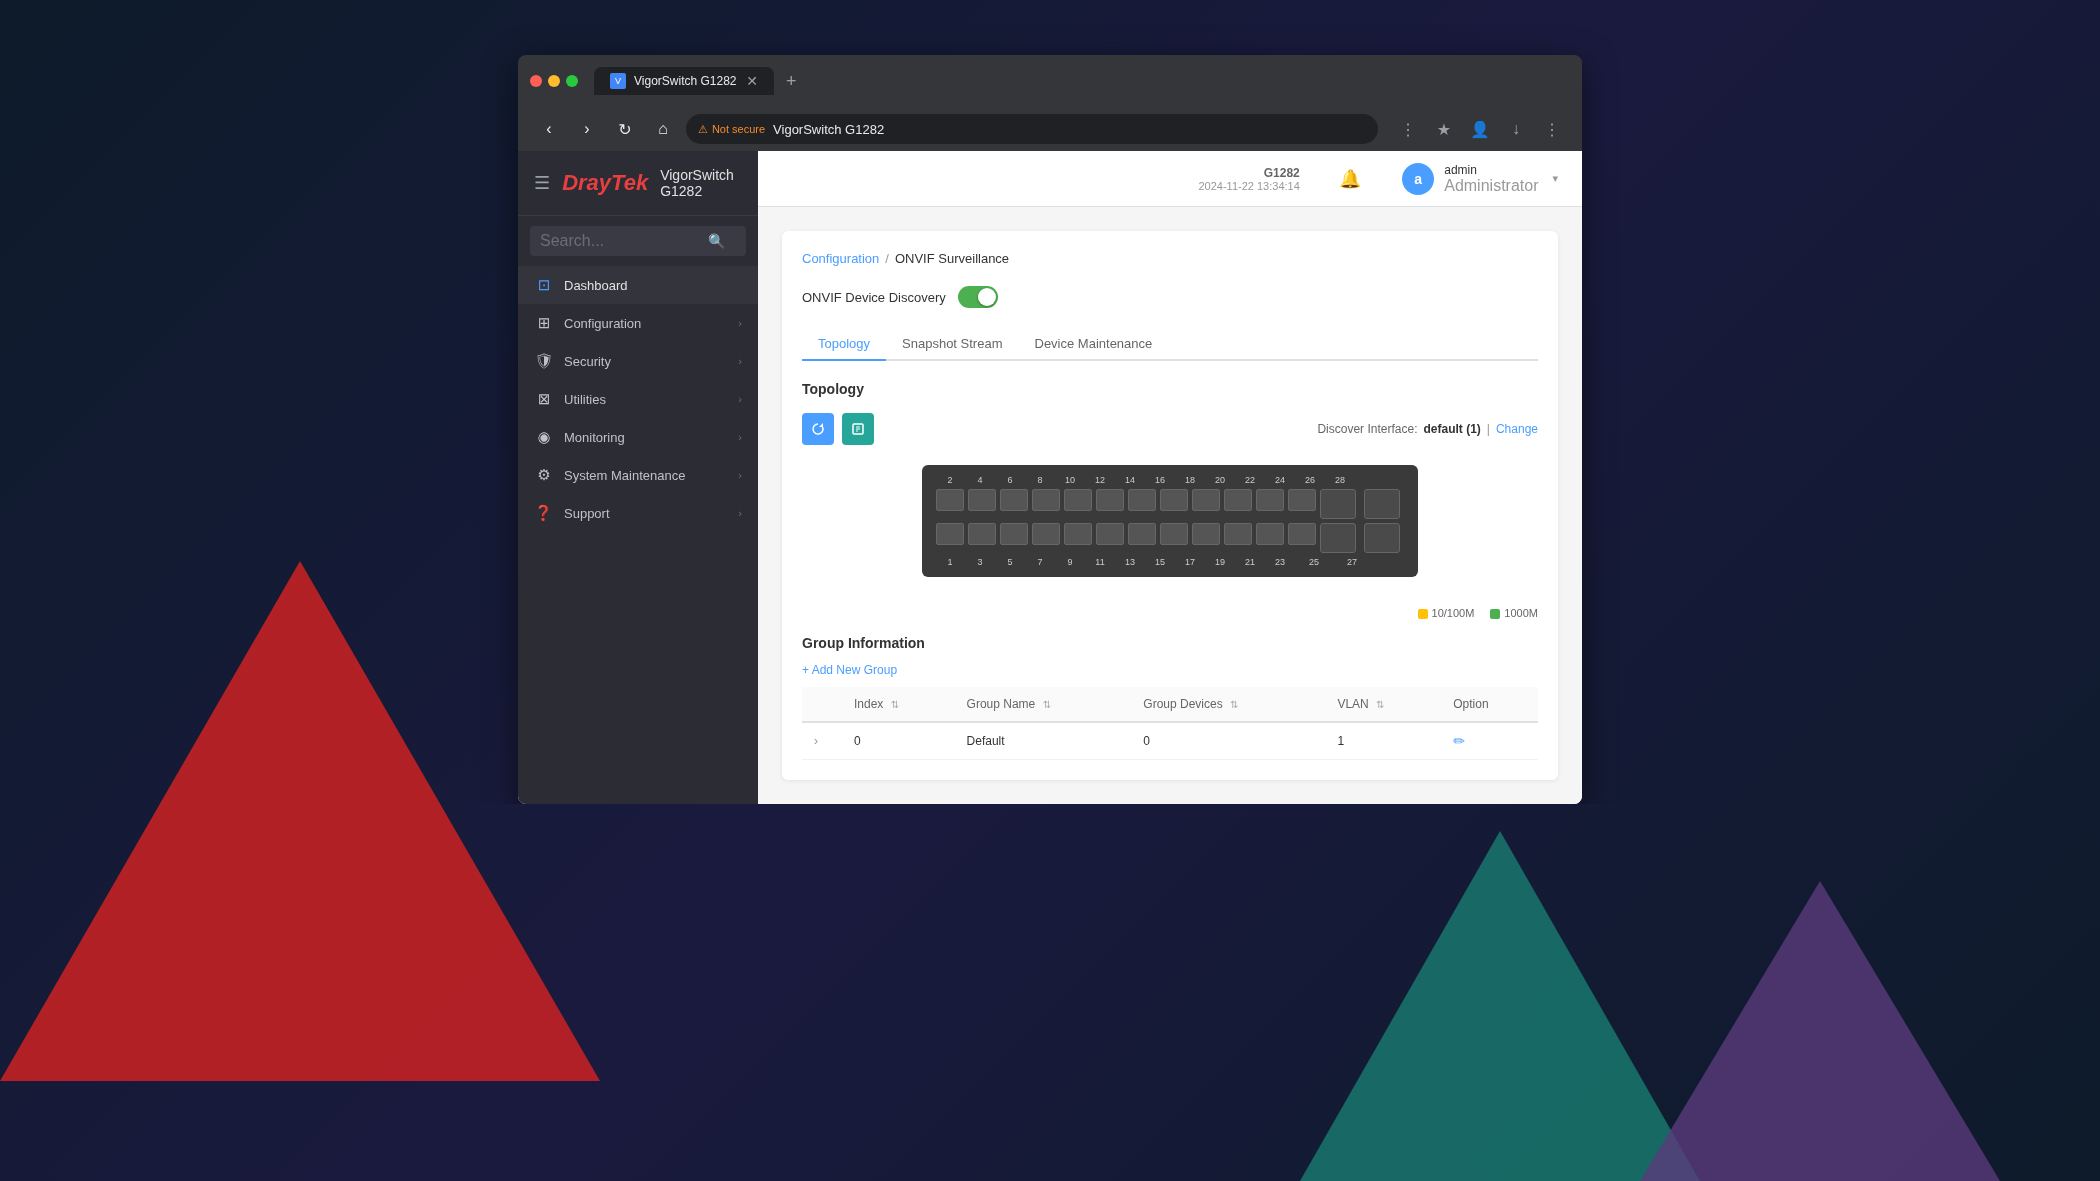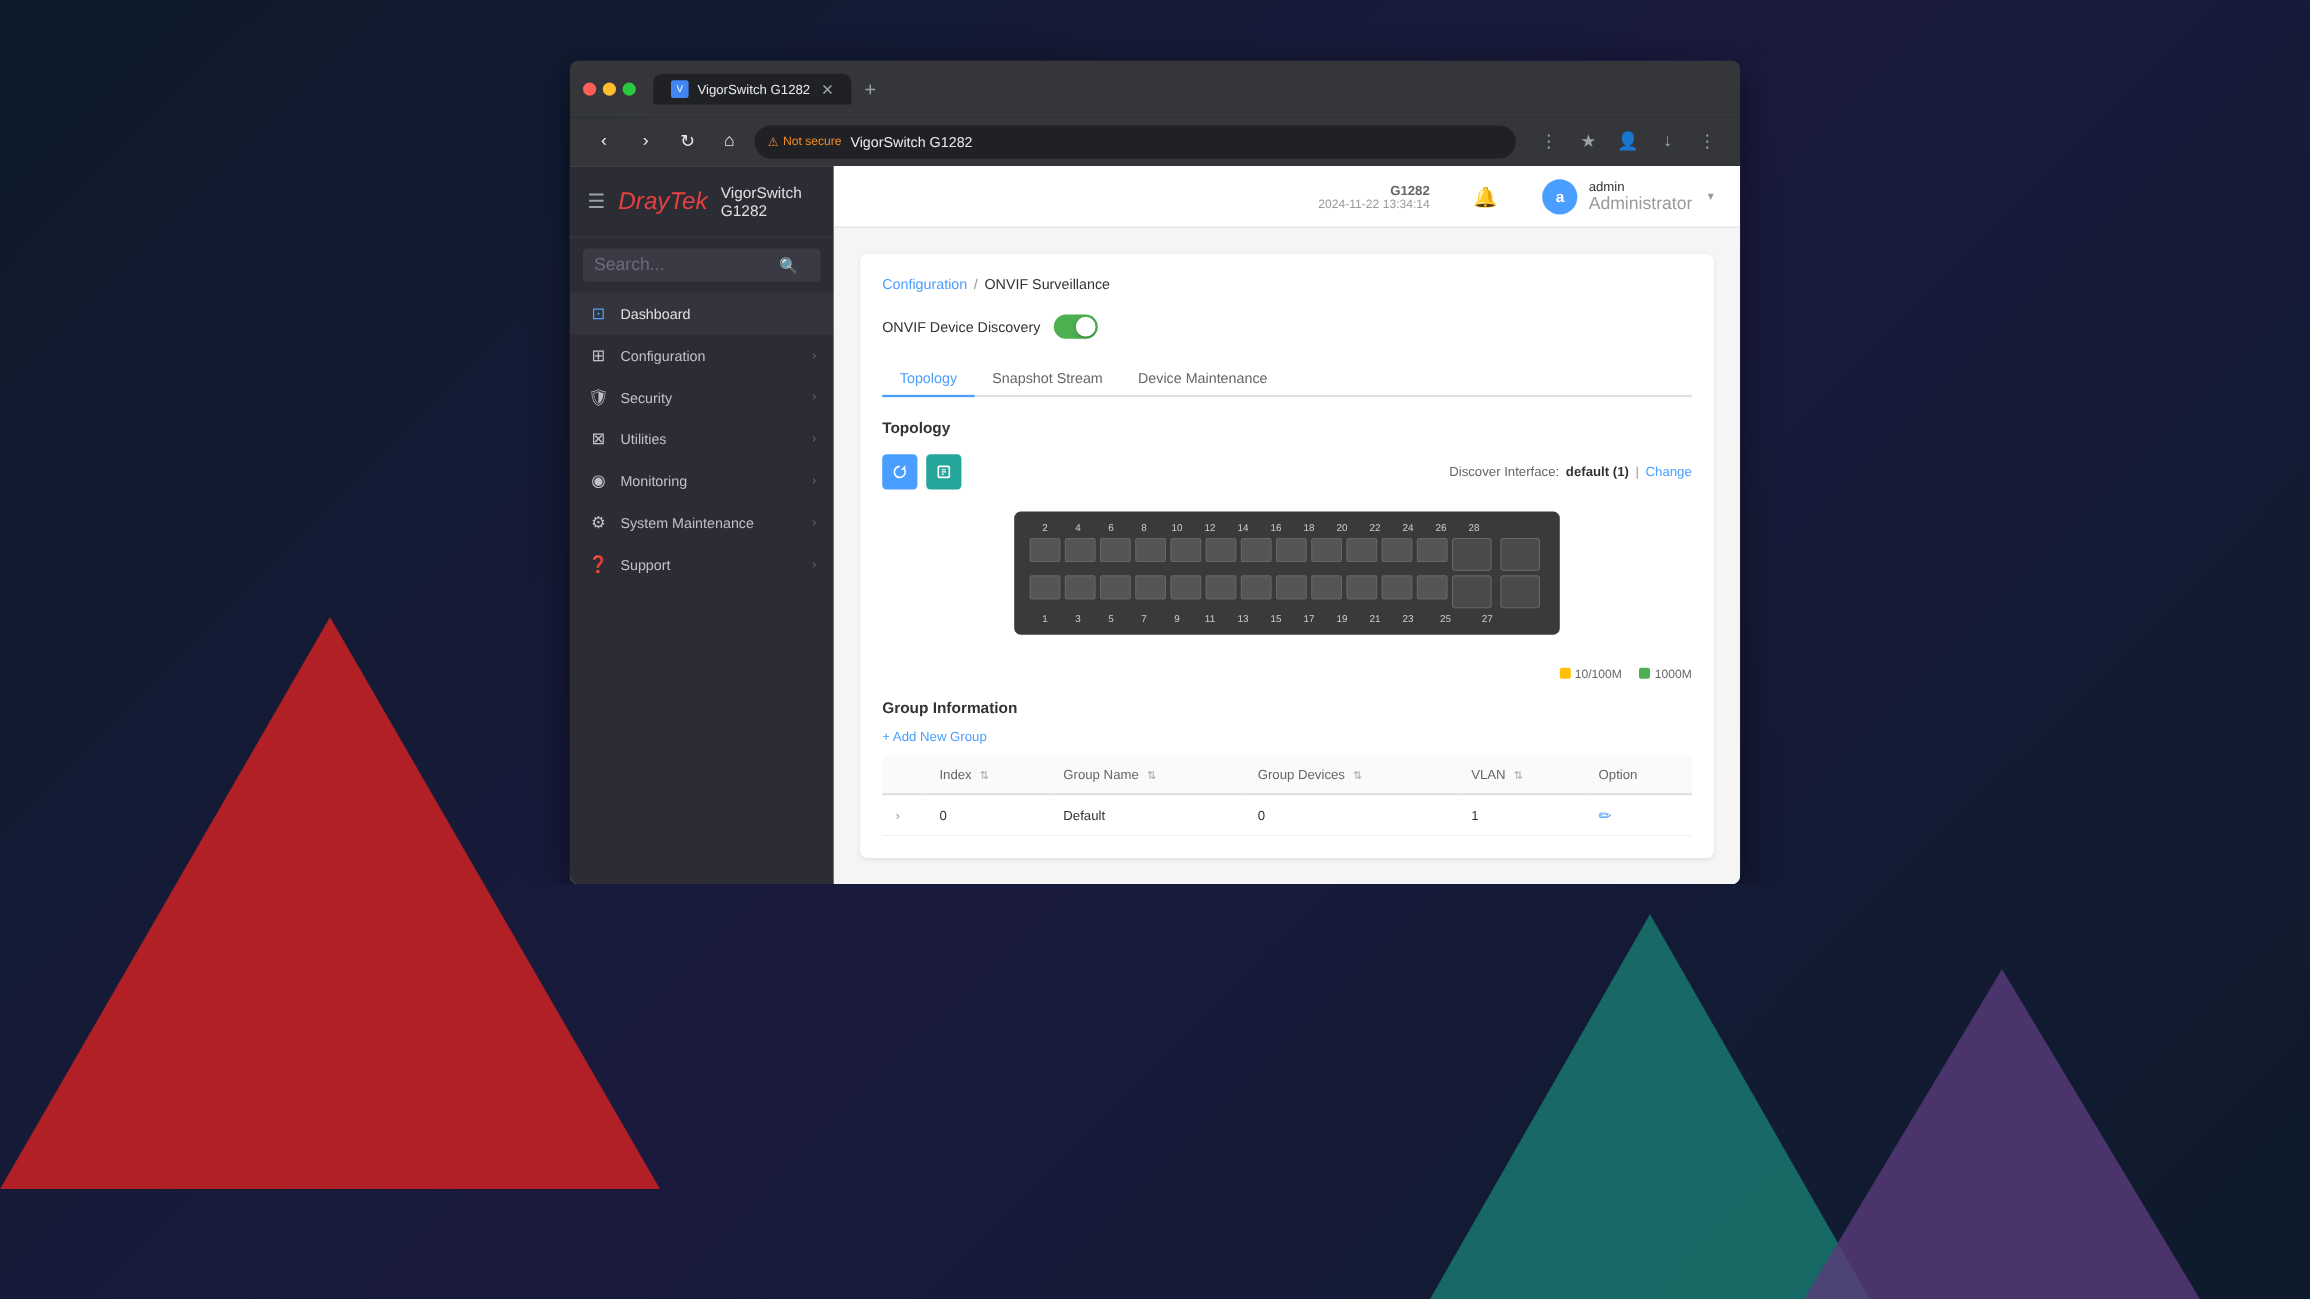--- a/index.html
+++ b/index.html
@@ -17,21 +17,21 @@
     .browser-actions { display: flex; align-items: center; gap: 8px; margin-left: 8px; }
     .browser-action-btn { color: #9aa0a6; font-size: 16px; cursor: pointer; width: 28px; height: 28px; display: flex; align-items: center; justify-content: center; }
 
     
     .app-container { display: flex; flex: 1; overflow: hidden; background: #f0f0f0; }
 
     
     .sidebar { width: 240px; background: #2c2c35; display: flex; flex-direction: column; flex-shrink: 0; }
     .sidebar-brand { padding: 16px; display: flex; align-items: center; gap: 12px; border-bottom: 1px solid #3a3a45; }
     .hamburger { color: #9aa0a6; font-size: 18px; cursor: pointer; }
-    .brand-logo { color: #e84040; font-size: 22px; font-weight: 400; font-style: italic; }
+    .brand-logo { color: #e84040; font-size: 22px; font-weight: 700; font-style: italic; }
     .brand-model { color: #e0e0e0; font-size: 14px; }
     .sidebar-search { padding: 10px 12px; }
     .sidebar-search input { width: 100%; background: #3a3a45; border: none; border-radius: 4px; padding: 6px 32px 6px 10px; color: #e0e0e0; font-size: 16px; outline: none; }
     .sidebar-search input::placeholder { color: #6b6b7a; }
     .search-icon-wrap { position: relative; }
     .search-icon-wrap .search-icon { position: absolute; right: 20px; top: 50%; transform: translateY(-50%); color: #6b6b7a; font-size: 14px; }
     .nav-item { display: flex; align-items: center; padding: 10px 16px; color: #c0c0cc; cursor: pointer; position: relative; }
     .nav-item.active { color: #e0e0e0; background: rgba(255,255,255,0.04); }
     .nav-item .nav-icon { width: 20px; margin-right: 10px; font-size: 15px; display: flex; align-items: center; justify-content: center; }
     .nav-item .nav-label { flex: 1; font-size: 13px; }
@@ -91,21 +91,21 @@
     .switch-box { background: #3a3a3a; border-radius: 6px; padding: 10px 14px; display: inline-flex; flex-direction: column; gap: 4px; }
     .port-numbers-top { display: flex; gap: 2px; }
     .port-number { width: 28px; text-align: center; font-size: 9px; color: #ccc; }
     .ports-row { display: flex; gap: 4px; }
     .port { width: 28px; height: 22px; background: #555; border-radius: 2px; border: 1px solid #666; display: flex; align-items: center; justify-content: center; }
     .port-number-bot { width: 28px; text-align: center; font-size: 9px; color: #ccc; }
     .port-numbers-bot { display: flex; gap: 2px; }
 
     
     .legend { display: flex; justify-content: flex-end; gap: 16px; font-size: 11px; color: #666; margin-bottom: 16px; }
-    .legend-item { display: flex; align-items: flex-start; gap: 4px; }
+    .legend-item { display: flex; align-items: flex-end; gap: 4px; }
     .legend-dot { width: 10px; height: 10px; border-radius: 2px; }
 
     
     .group-info-header { display: flex; align-items: center; justify-content: flex-start; margin-bottom: 12px; }
     .add-group-link { color: #4a9eff; font-size: 12px; cursor: pointer; display: flex; align-items: center; gap: 4px; text-decoration: none; }
 
     
     .table { width: 100%; border-collapse: collapse; font-size: 12px; }
     .table th { padding: 10px 12px; text-align: left; color: #666; font-weight: 500; border-bottom: 2px solid #e0e0e0; background: #fafafa; }
     .table th .sort-icon { color: #aaa; margin-left: 4px; font-size: 10px; }

